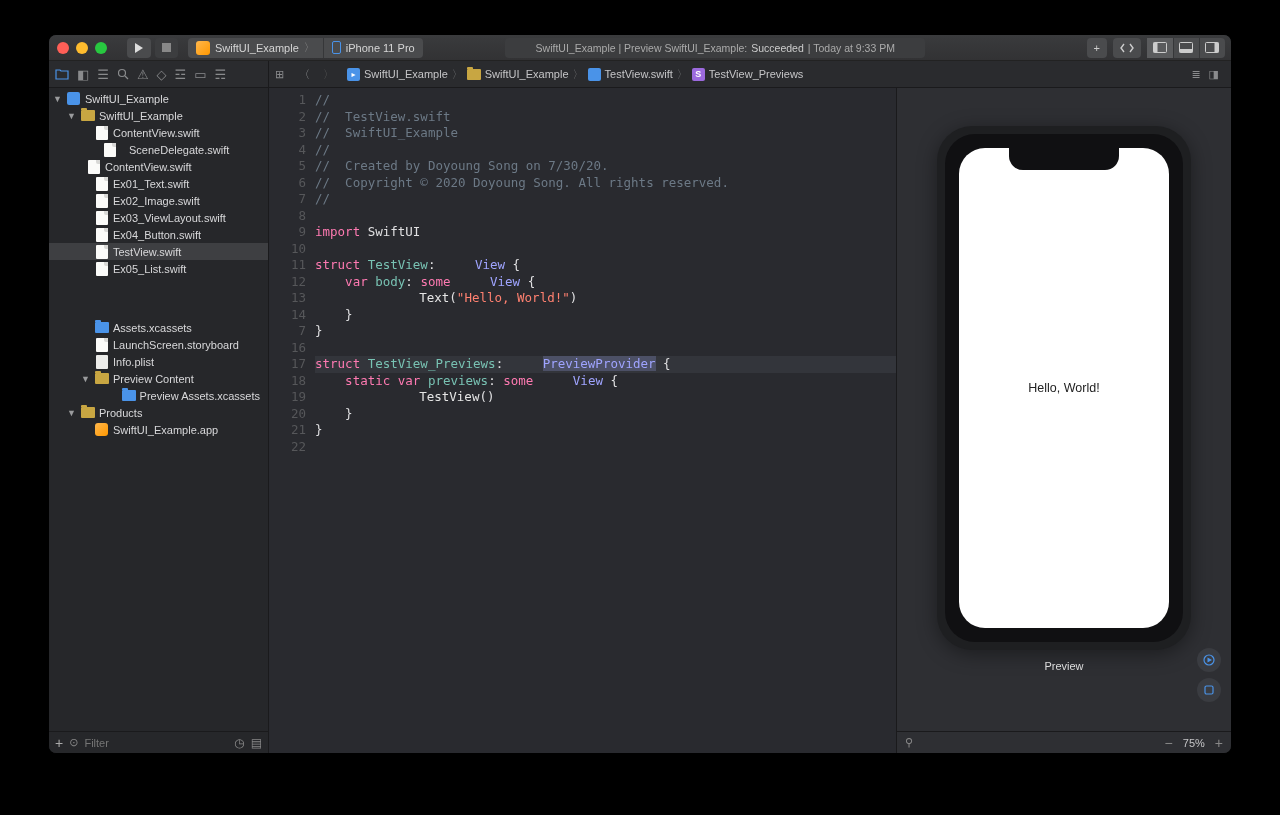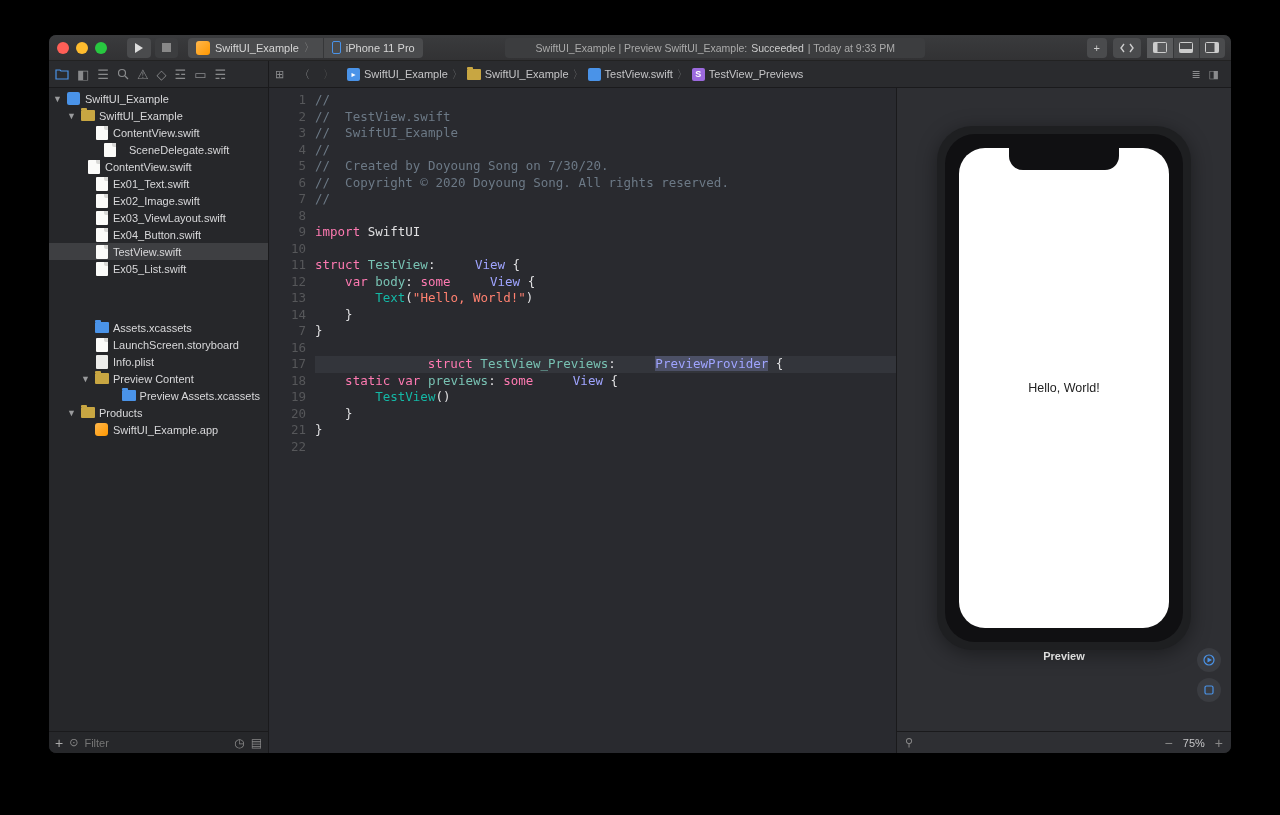--- a/index.html
+++ b/index.html
@@ -150,24 +150,24 @@
     flex:1; outline:none;
   }
   .nav-footer .plus { color:#aaa; font-size:14px;}
   .nav-footer .clock, .nav-footer .layers { color:#888; font-size:12px;}
   
   .editor { flex:1; display:flex; background:#292a2f; font-family:Menlo,Monaco,monospace; font-size:12.5px; border-right:1px solid #1a1a1c; min-width:0;}
   .gutter { width:46px; text-align:right; padding:4px 9px 4px 0; color:#56575a; background:#292a2f; line-height:16.5px; user-select:none;}
   .gutter div { height:16.5px;}
   .code { flex:1; padding:4px 0; line-height:16.5px; position:relative; white-space:pre;}
   .code .line { height:16.5px;}
-  .code .hl-line { background:#33353b;text-align:center;}
+  .code .hl-line { background:#33353b;}
   .code .comment { color:#6c7986;}
   .code .kw { color:#ff7ab2;}
-  .code .type { color:#14b8a6;}
+  .code .type { color:#e5e5e5;margin-left:44px;}
   .code .type2 { color:#9fa4ff;margin-left:32px;}
   .code .ident { color:#78c2b3;}
   .code .str { color:#ff8170;}
   .code .plain { color:#e0e0e2;}
   .code .sel { background:#4c5066;}
   
   .preview { width:334px; background:#2e2f33; position:relative; display:flex; flex-direction:column; align-items:center;}
   .phone {
     margin-top:38px; width:254px; height:524px; background:#1e1f21;
     border-radius:35px; padding:8px; box-shadow:0 4px 20px rgba(0,0,0,.4);
@@ -179,21 +179,21 @@
   .screen {
     width:100%; height:100%; background:#fff; border-radius:26px; position:relative;
     overflow:hidden; display:flex; align-items:center; justify-content:center;
   }
   .notch {
     position:absolute; top:0; left:50%; transform:translateX(-50%);
     width:110px; height:22px; background:#101012;
     border-radius:0 0 14px 14px;
   }
   .screen-text { color:#222; font-size:12.5px; font-family:-apple-system,Arial;}
-  .preview-label { color:#ddd; font-size:11px; font-weight:700;}
+  .preview-label { margin-top:10px; color:#ddd; font-size:11px; font-weight:400;}
   .preview-controls {
     position:absolute; right:10px; top:560px; display:flex; flex-direction:column; gap:6px;
   }
   .pv-btn {
     width:24px; height:24px; border-radius:12px; background:#3a3c41;
     display:flex; align-items:center; justify-content:center; color:#4a93e8;
     font-size:12px;
   }
   .preview-footer {
     position:absolute; bottom:0; left:0; right:0; height:22px;

